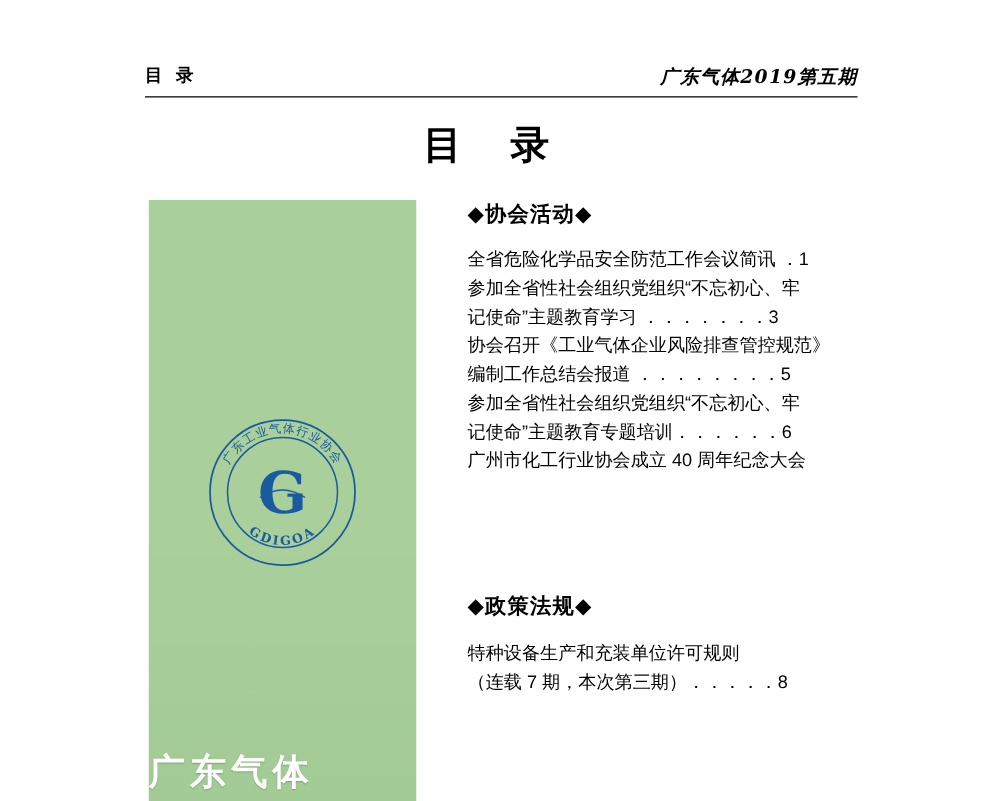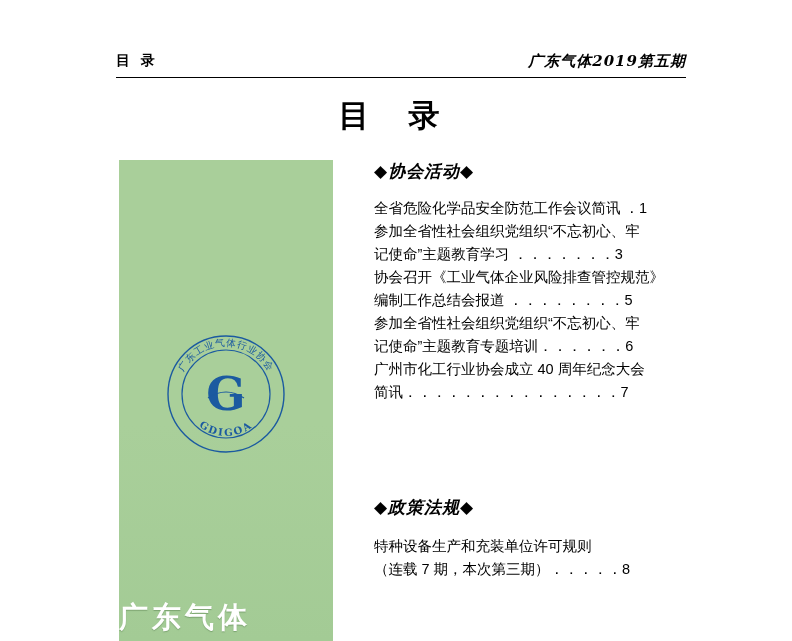--- a/index.html
+++ b/index.html
@@ -102,21 +102,20 @@
     top: 160px;
     width: 316px;
   }
   .toc-section-head {
     font-family: "DejaVu Serif", serif;
     font-weight: bold;
     font-size: 17px;
     color: #000;
     margin: 0 0 14px 0;
     letter-spacing: 1px;
-    font-style: italic;
   }
   .toc-list {
     font-family: Liberation Sans, sans-serif;
     font-size: 14.5px;
     color: #000;
     line-height: 23px;
   }
   .toc-line {
     white-space: nowrap;
   }
@@ -161,21 +160,20 @@
     <div class="toc-section-head">◆协会活动◆</div>
     <div class="toc-list">
       <div class="toc-line">全省危险化学品安全防范工作会议简讯 ．1</div>
       <div class="toc-line">参加全省性社会组织党组织“不忘初心、牢</div>
       <div class="toc-line">记使命”主题教育学习 ．．．．．．．3</div>
       <div class="toc-line">协会召开《工业气体企业风险排查管控规范》</div>
       <div class="toc-line">编制工作总结会报道 ．．．．．．．．5</div>
       <div class="toc-line">参加全省性社会组织党组织“不忘初心、牢</div>
       <div class="toc-line">记使命”主题教育专题培训．．．．．．6</div>
       <div class="toc-line">广州市化工行业协会成立 40 周年纪念大会</div>
-      <div class="toc-line">简讯．．．．．．．．．．．．．．．7</div>
     </div>
 
     <div class="gap-1"></div>
 
     <div class="toc-section-head second">◆政策法规◆</div>
     <div class="toc-list">
       <div class="toc-line">特种设备生产和充装单位许可规则</div>
       <div class="toc-line">（连载 7 期，本次第三期）．．．．．8</div>
     </div>
 

